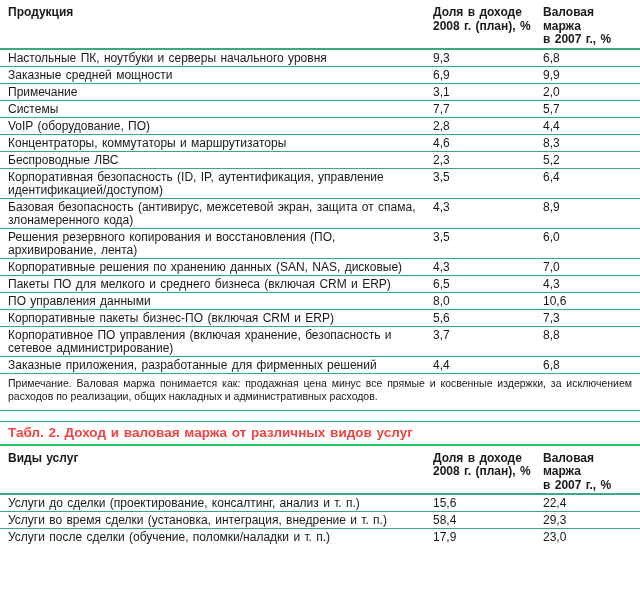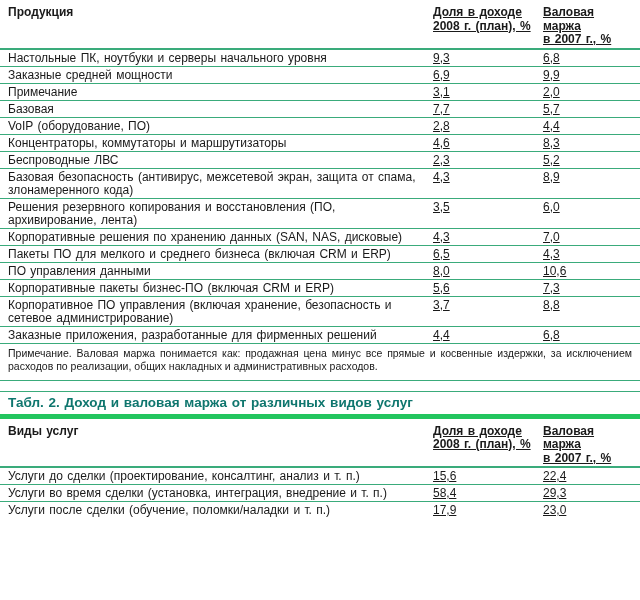--- a/index.html
+++ b/index.html
@@ -29,42 +29,42 @@
     line-height: 13px;
     vertical-align: top;
     text-align: left;
     font-weight: normal;
     word-spacing: 1px;
   }
   th { font-weight: bold; line-height: 13.5px; padding-top: 6px; padding-bottom: 1px; }
   td { padding-top: 2px; padding-bottom: 1px; }
 
   .cell-name, th.h-name { padding-left: 8px; padding-right: 6px; }
-  .cell-num, th.h-num  { padding-left: 0; padding-right: 4px; text-decoration: underline; }
+  .cell-num, th.h-num  { padding-left: 0; padding-right: 4px; }
 
   tr.note-row { border-bottom: 1px solid #3aab7b; }
   td.note {
     font-size: 10.5px;
     line-height: 13.5px;
     text-align: justify;
     word-spacing: normal;
     padding: 3px 8px 6px 8px;
     color: #1a1a1a;
   }
 
   .section-gap { height: 10px; }
 
   .t2-title {
     border-top: 1px solid #3aab7b;
-    border-bottom: 5px solid #22c55e;
+    border-bottom: 2px solid #22c55e;
     padding: 3px 0 4px 8px;
     font-size: 13.5px;
     line-height: 15px;
     font-weight: bold;
-    color: #0f766e;
+    color: #ef4444;
     word-spacing: 1px;
   }
 </style>
 </head>
 <body>
 
 <div class="page">
 
   <table class="tbl t1">
     <colgroup>
@@ -95,38 +95,43 @@
         <td class="cell-name">Заказные средней мощности</td>
         <td class="cell-num">6,9</td>
         <td class="cell-num">9,9</td>
       </tr>
       <tr>
         <td class="cell-name">Примечание</td>
         <td class="cell-num">3,1</td>
         <td class="cell-num">2,0</td>
       </tr>
       <tr>
-        <td class="cell-name">Базовая</td>
+        <td class="cell-name">Системы</td>
         <td class="cell-num">7,7</td>
         <td class="cell-num">5,7</td>
       </tr>
       <tr>
         <td class="cell-name">VoIP (оборудование, ПО)</td>
         <td class="cell-num">2,8</td>
         <td class="cell-num">4,4</td>
       </tr>
       <tr>
         <td class="cell-name">Концентраторы, коммутаторы и маршрутизаторы</td>
         <td class="cell-num">4,6</td>
         <td class="cell-num">8,3</td>
       </tr>
       <tr>
         <td class="cell-name">Беспроводные ЛВС</td>
         <td class="cell-num">2,3</td>
         <td class="cell-num">5,2</td>
+      </tr>
+      <tr>
+        <td class="cell-name">Корпоративная безопасность (ID, IP, аутентификация, управление идентификацией/доступом)</td>
+        <td class="cell-num">3,5</td>
+        <td class="cell-num">6,4</td>
       </tr>
       <tr>
         <td class="cell-name">Базовая безопасность (антивирус, межсетевой экран, защита от спама, злонамеренного кода)</td>
         <td class="cell-num">4,3</td>
         <td class="cell-num">8,9</td>
       </tr>
       <tr>
         <td class="cell-name">Решения резервного копирования и восстановления (ПО, архивирование, лента)</td>
         <td class="cell-num">3,5</td>
         <td class="cell-num">6,0</td>

